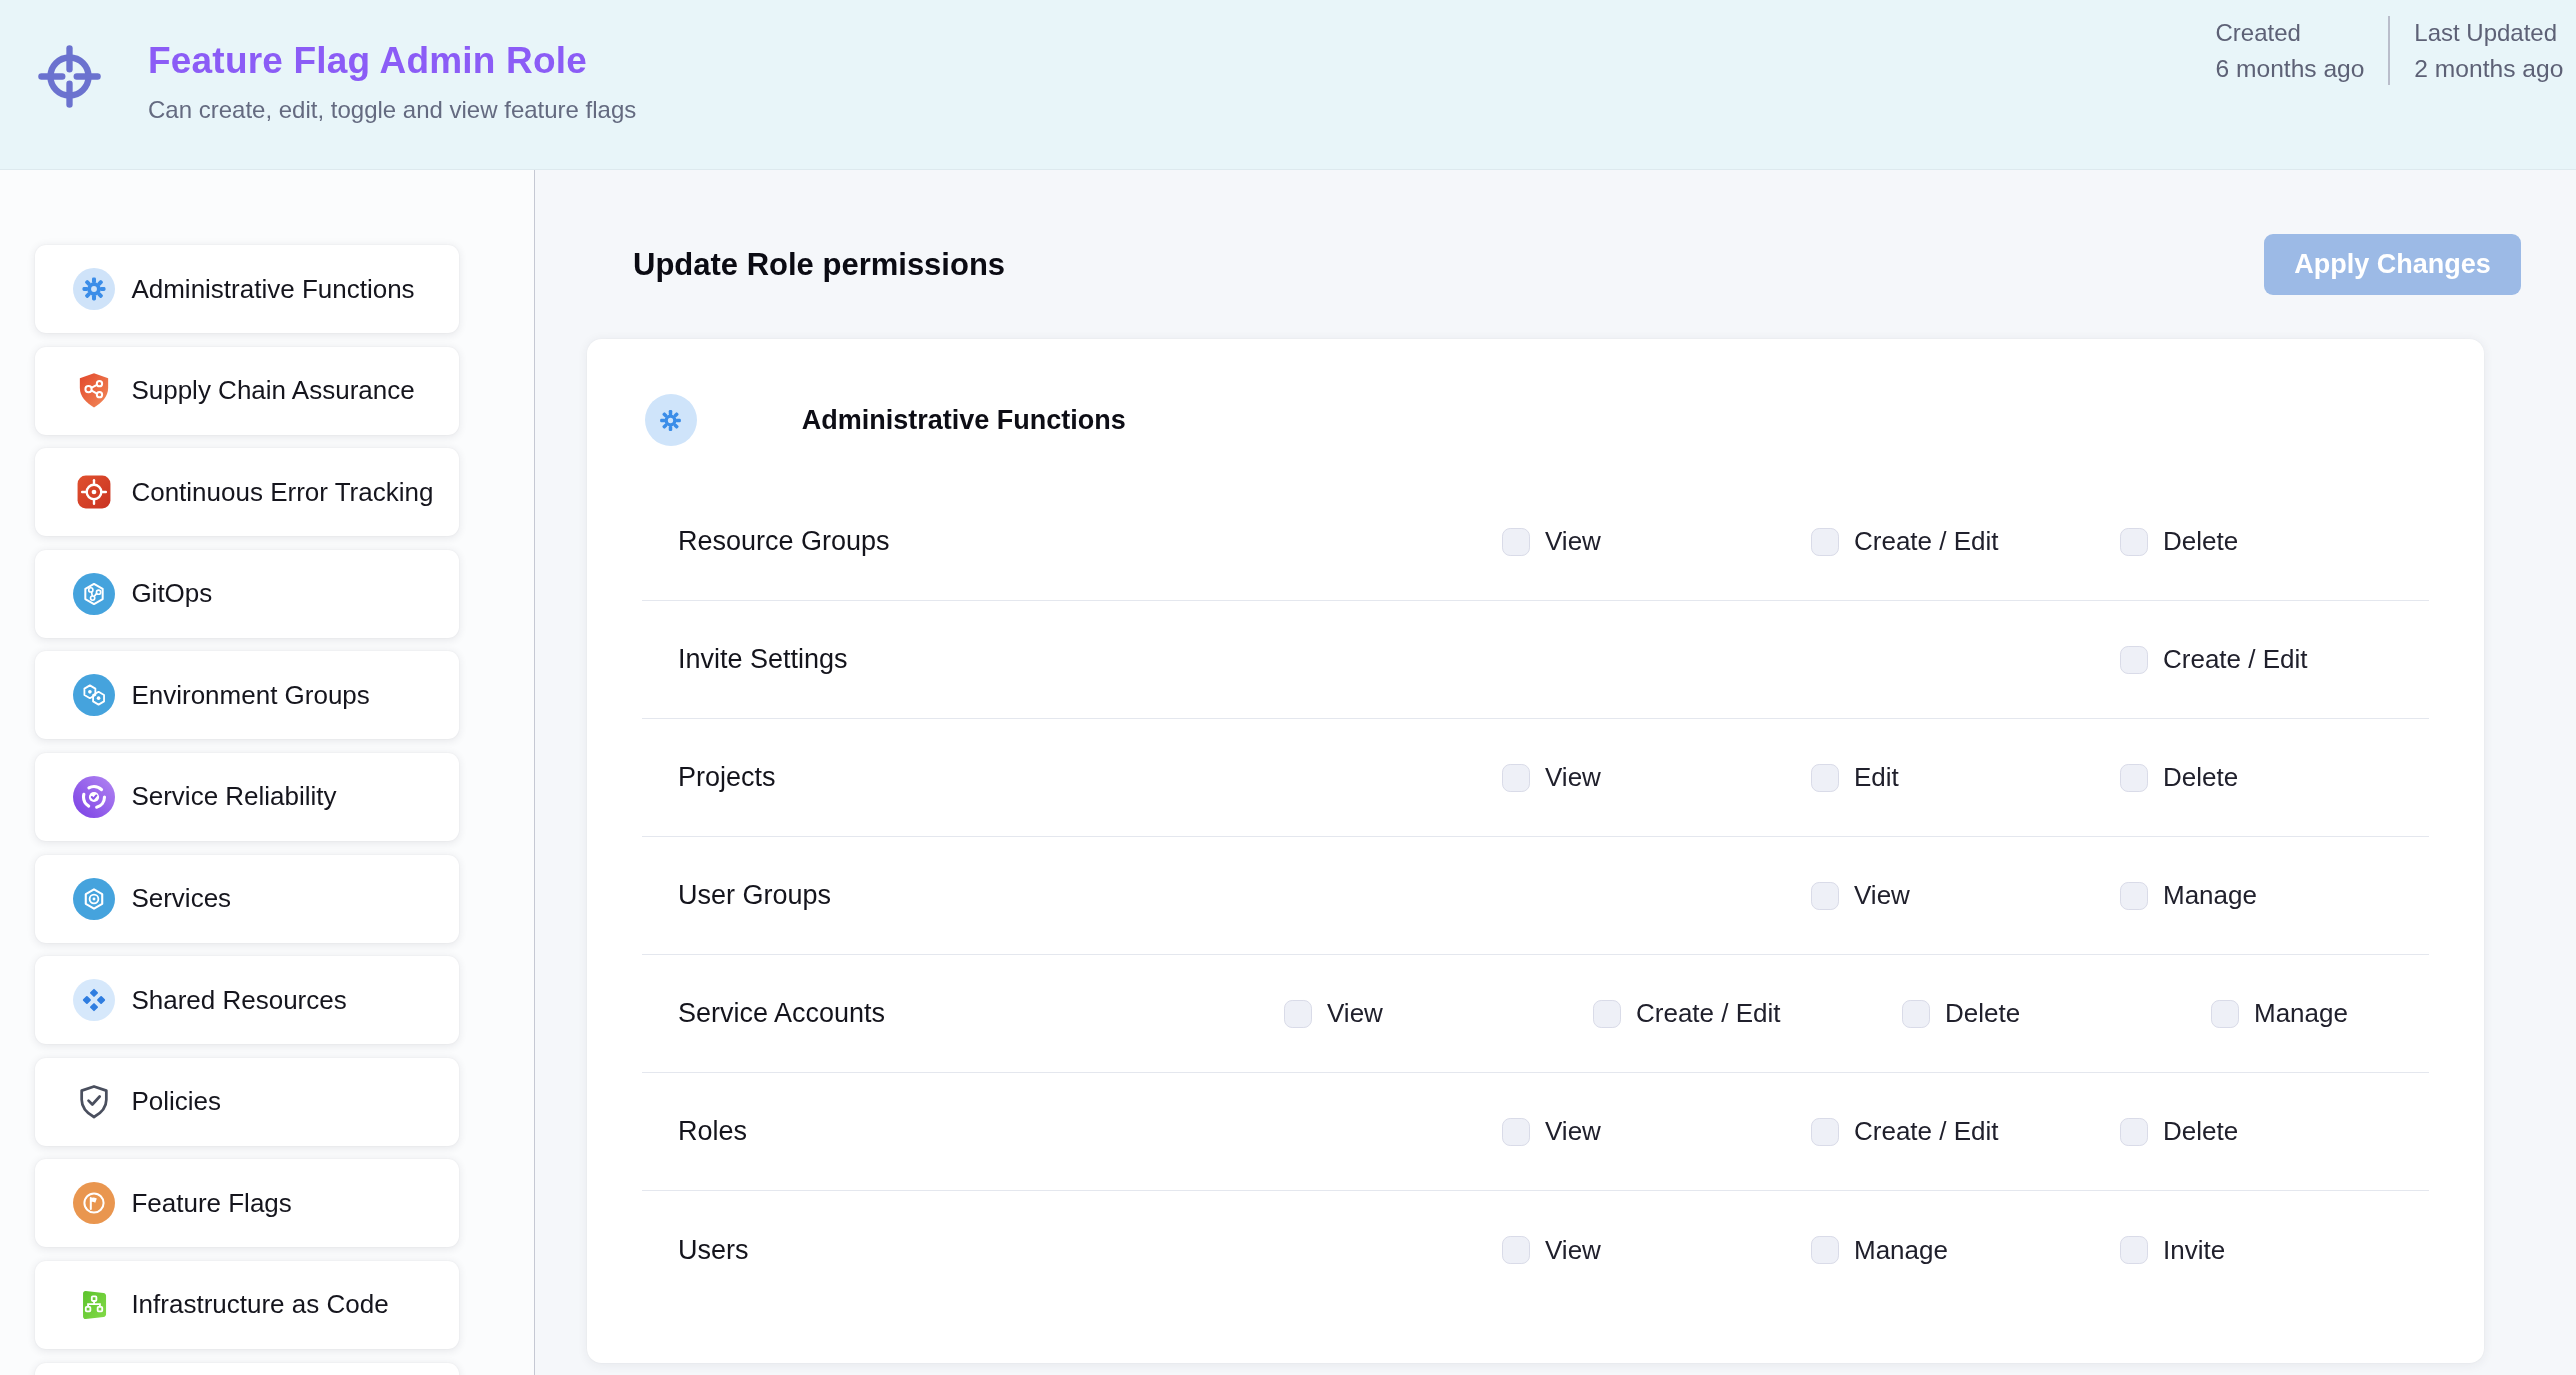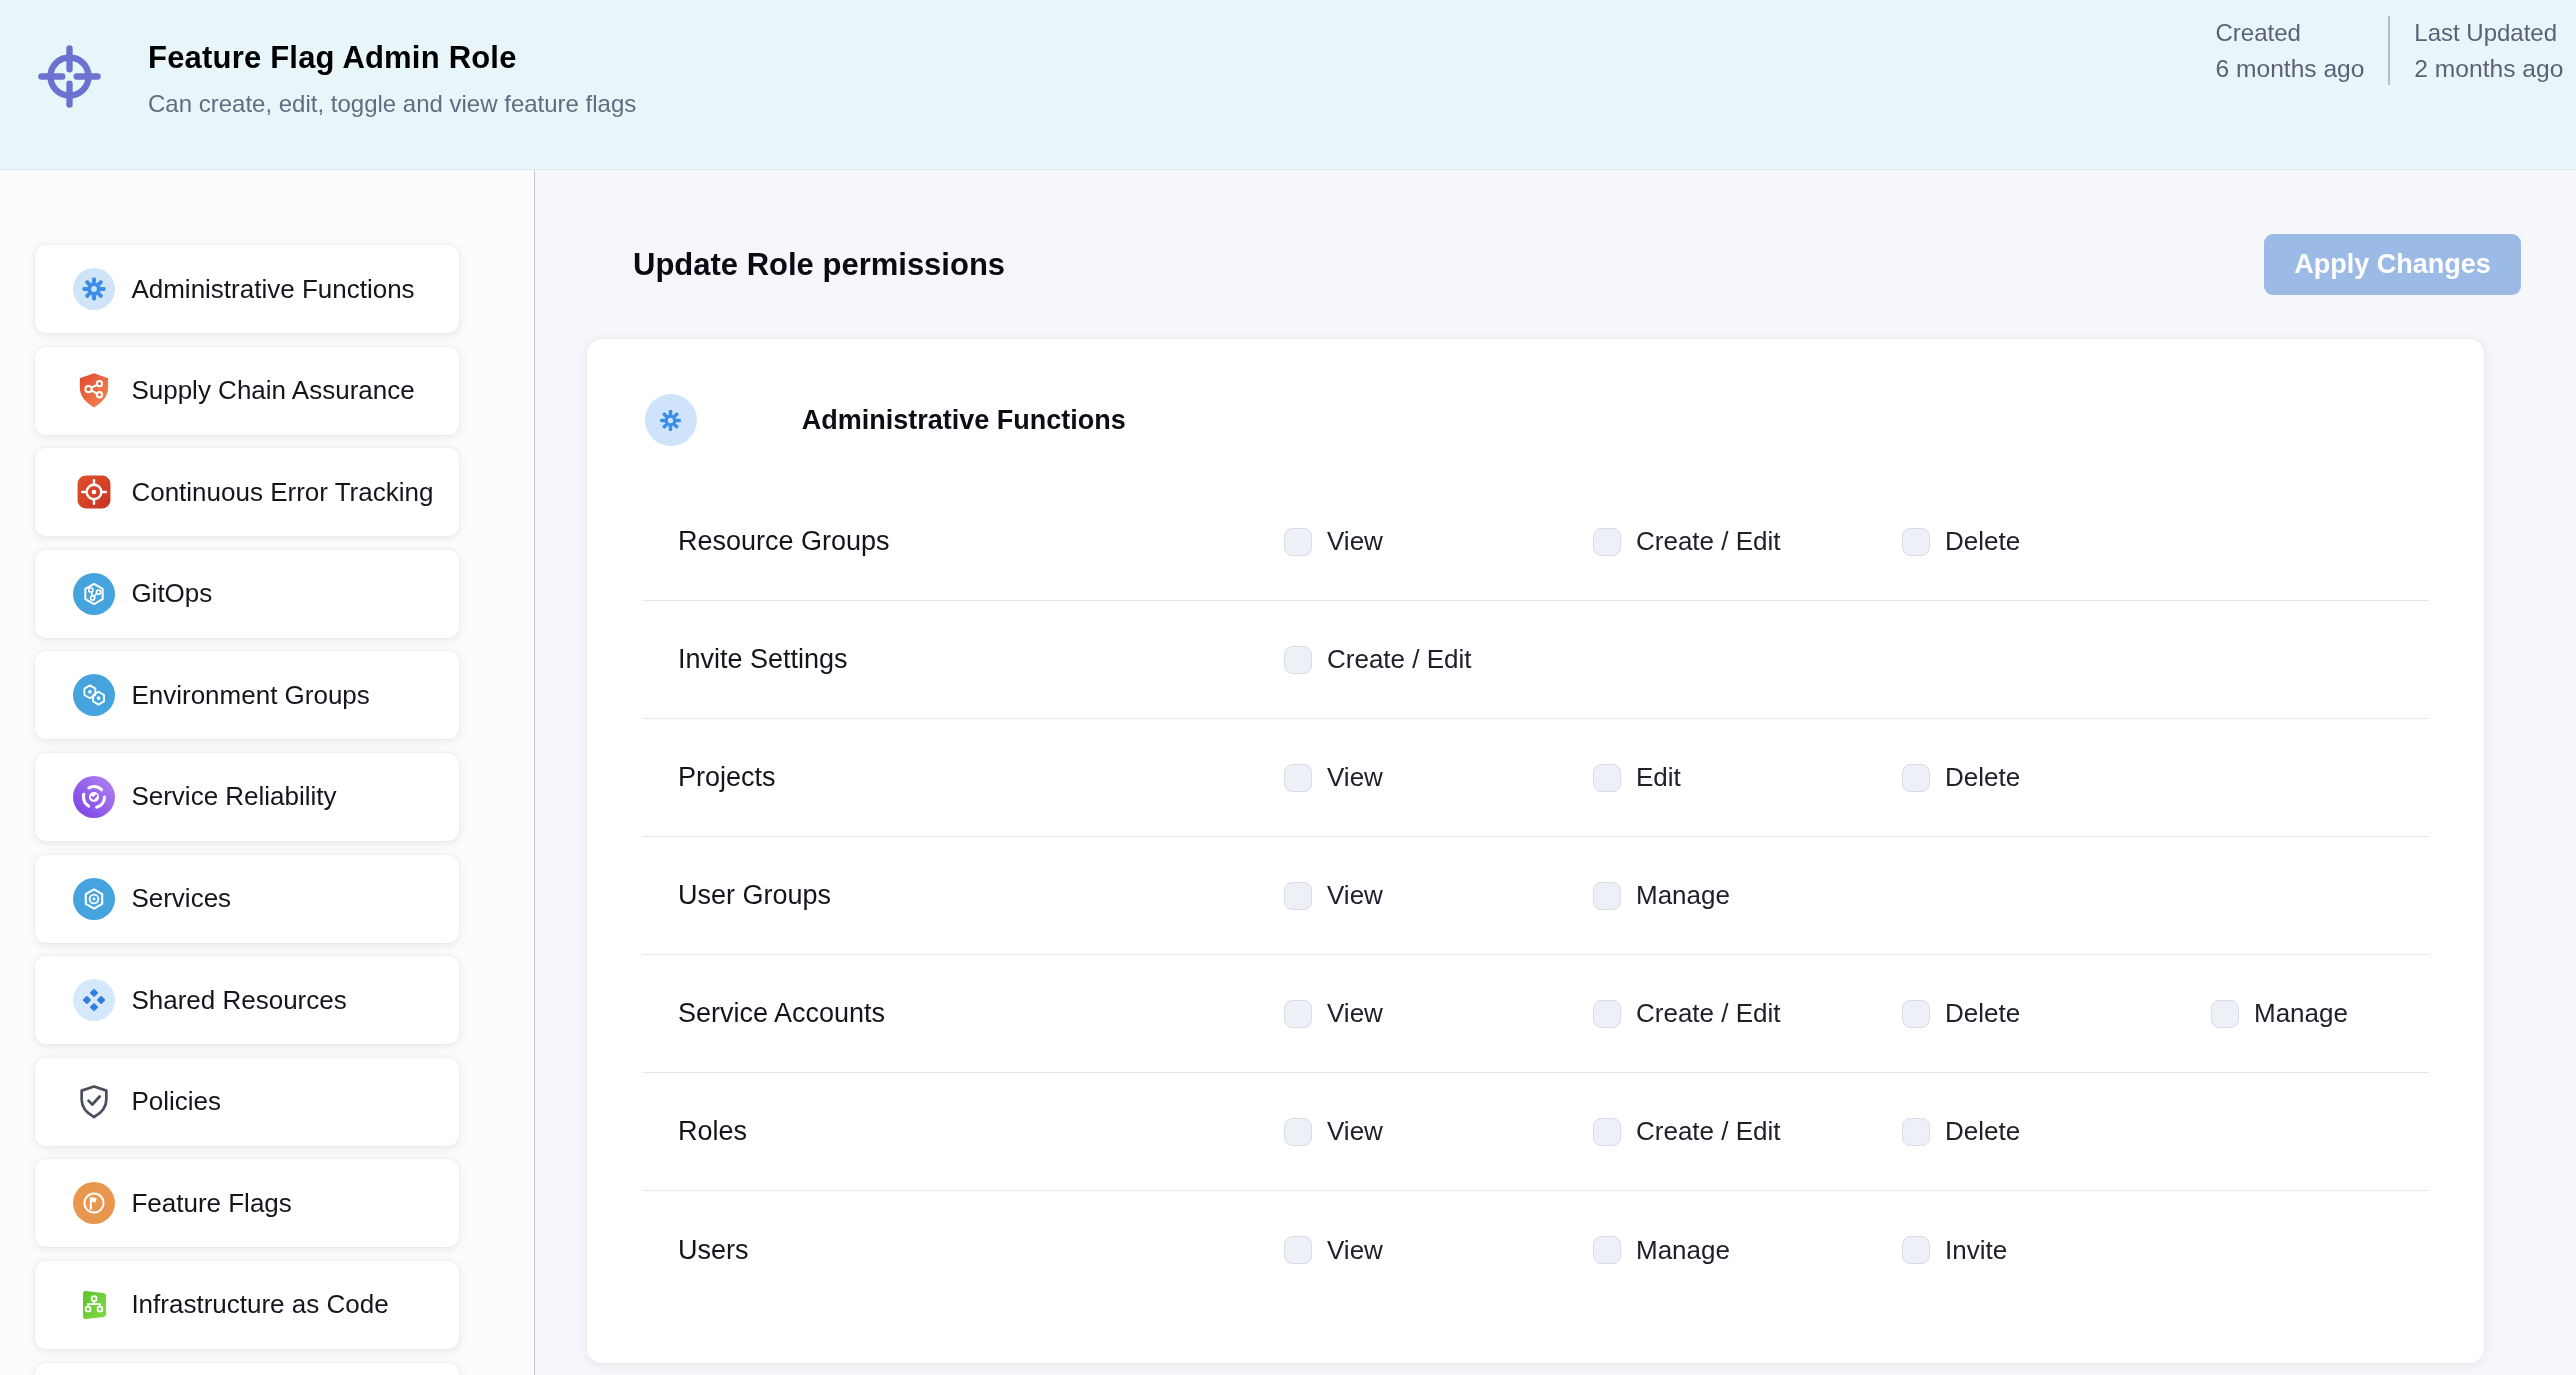--- a/index.html
+++ b/index.html
@@ -5,21 +5,21 @@
   * { margin:0; padding:0; box-sizing:border-box; }
   html,body { width:2576px; height:1375px; overflow:hidden;
     font-family:"Liberation Sans", sans-serif; background:#f5f7fa; }
   .app { width:2576px; height:1375px; display:flex; flex-direction:column; }
 
   
   .page-header { flex:0 0 170px; background:#e8f5f9; position:relative;
     border-bottom:0.9px solid #dde9ee; }
   .target-wrap { position:absolute; left:36px; top:43px; }
   .header-text { position:absolute; left:148px; top:40px; }
-  .role-title { font-size:31px; font-weight:700; color:#000000; letter-spacing:0.2px; }
+  .role-title { font-size:37px; font-weight:700; color:#8b5cf6; letter-spacing:0.2px; }
   .role-subtitle { margin-top:13.6px; font-size:24px; color:#646a80; }
   .header-meta { position:absolute; top:14.6px; right:12.7px; display:flex; align-items:stretch; }
   .meta-col { font-size:24.6px; color:#5d6176; line-height:36px; }
   .meta-label { font-size:24px; }
   .meta-divider { width:1.8px; background:#b9bdcb; margin:1.8px 24px; }
 
   
   .body-row { flex:1; display:flex; min-height:0; }
 
   
@@ -42,21 +42,21 @@
 
   .perm-card { margin:44px 92px 0 52px; background:#ffffff; border-radius:14.6px;
     box-shadow:0 1.8px 11px rgba(40,41,61,.07), 0 0 1.8px rgba(40,41,61,.05);
     height:1024px; padding:55px 55px 0 55px; overflow:hidden; }
   .section-header { display:flex; align-items:center; height:52px; margin-left:2.7px; }
   .section-icon-circle { width:52px; height:52px; border-radius:50%; background:#cfe4fa;
     display:flex; align-items:center; justify-content:center; flex:0 0 52px; }
   .section-title { font-size:27px; font-weight:700; color:#0d0d15; margin-left:105px; }
 
   .rows { margin-top:37px; }
-  .perm-row { height:118px; display:flex; align-items:center; border-bottom:1.8px solid #e4e7ee; }
+  .perm-row { height:118px; display:flex; align-items:center; border-bottom:1.8px solid #e4e7ee;justify-content:space-between; }
   .perm-row:last-child { border-bottom:none; }
   .perm-label { width:642px; flex:0 0 642px; padding-left:36px; font-size:27px; color:#14141c; }
   .slots { display:flex; }
   .perm-slot { width:309px; flex:0 0 309px; display:flex; align-items:center; gap:15px; }
   .checkbox { width:28px; height:28px; border-radius:8.2px; background:#eef0f7;
     border:1.8px solid #d9dbe8; flex:0 0 28px; cursor:pointer; }
   .perm-text { font-size:26px; color:#20202c; white-space:nowrap; }
 </style>
 </head>
 <body>

